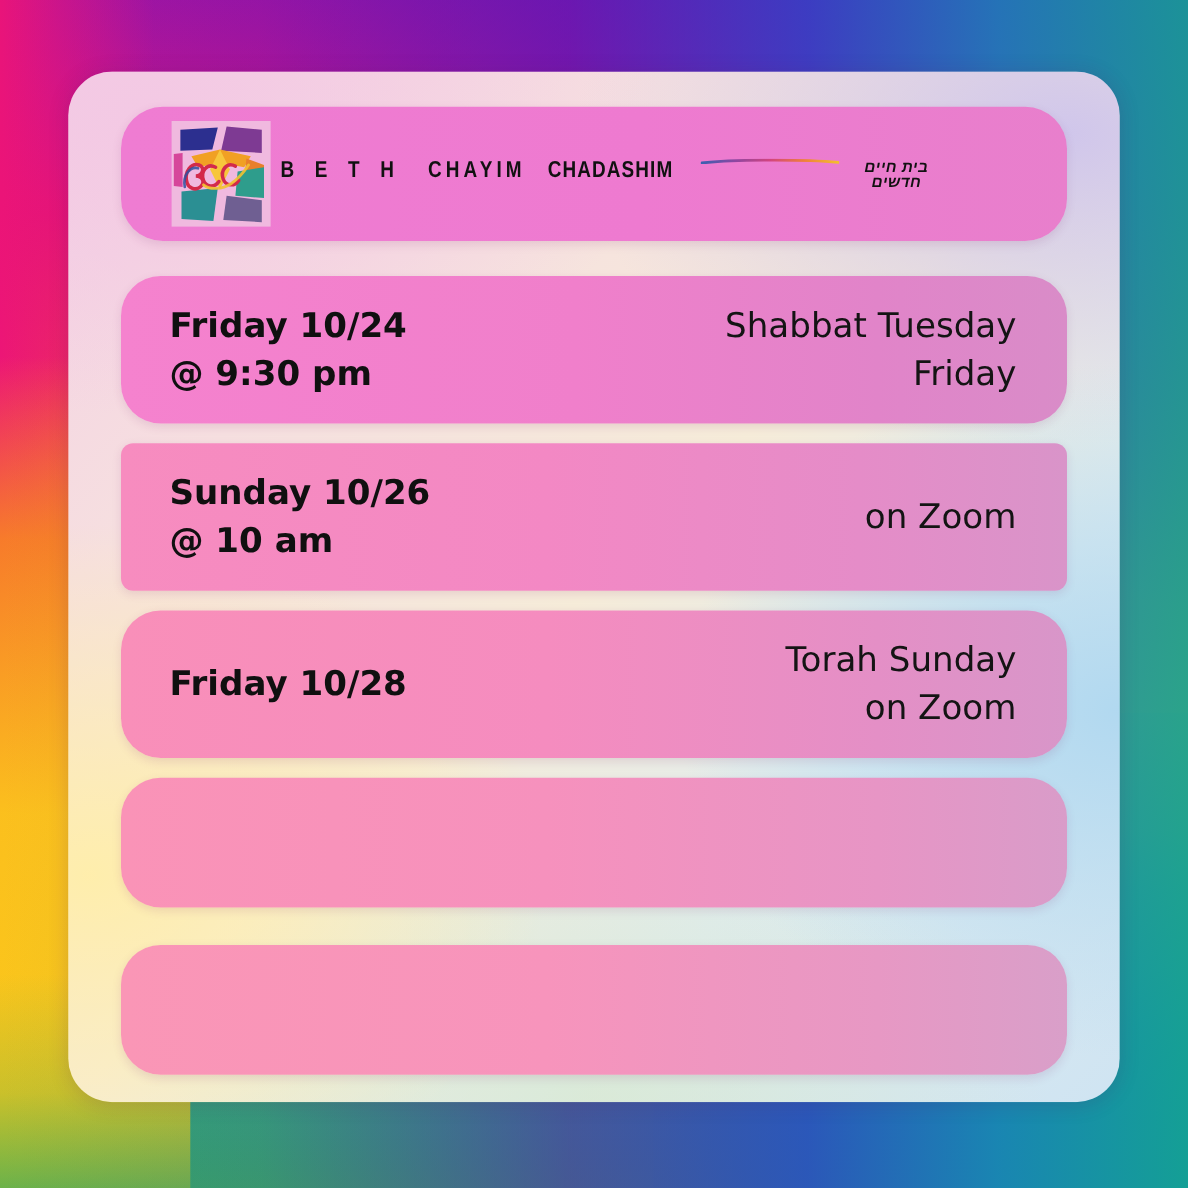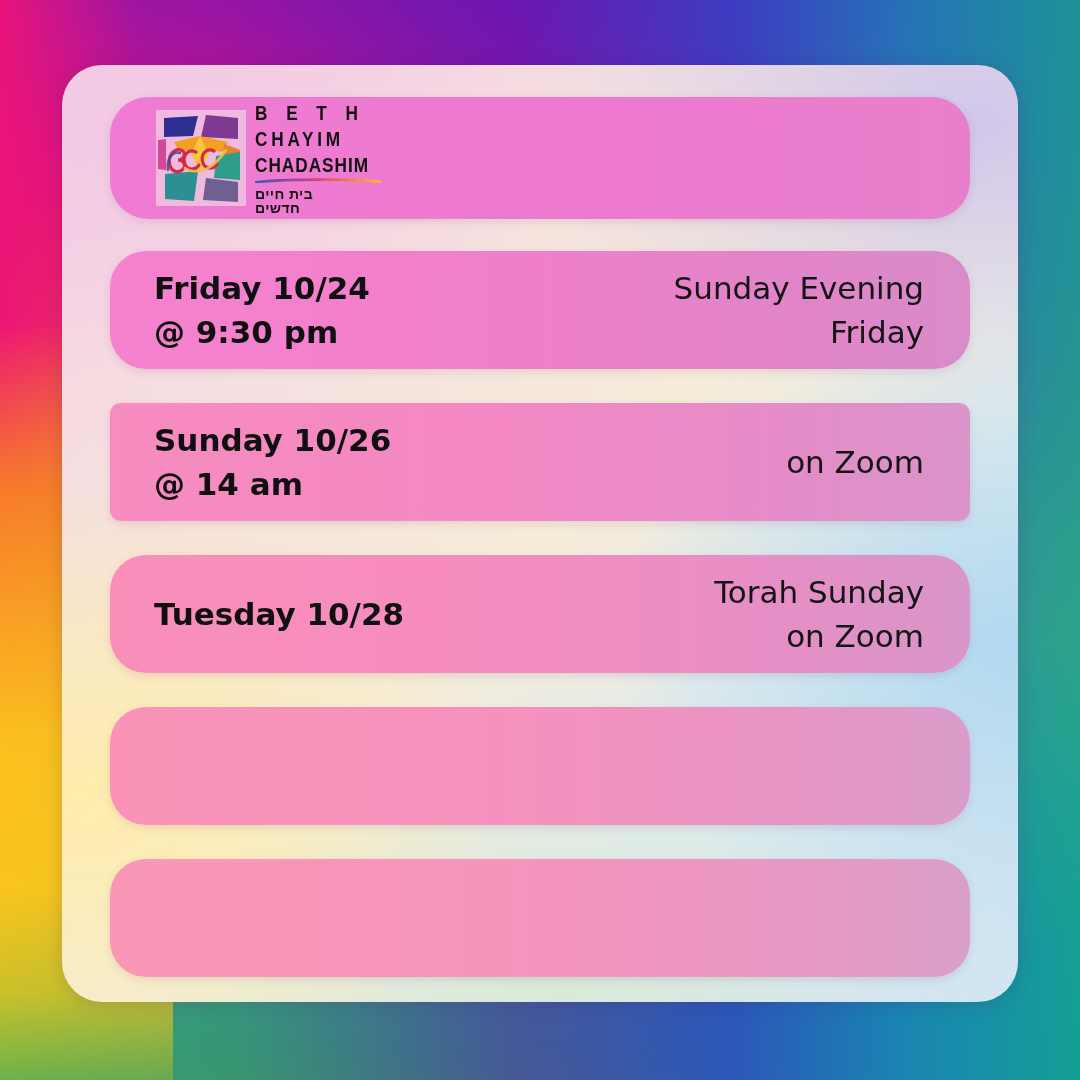--- a/index.html
+++ b/index.html
@@ -150,49 +150,49 @@
     height: 104px;
   }
   #logo-mark {
     position: relative;
     width: 94px;
     height: 104px;
     flex: 0 0 auto;
   }
   #logo-wordmark {
     display: flex;
-    flex-direction: column;
     justify-content: center;
     line-height: 1;
   }
   .wm-line {
     font-family: "Liberation Sans Narrow", "Liberation Sans", sans-serif;
     font-weight: 700;
     color: #111;
     white-space: nowrap;
     transform: scaleX(0.82);
     transform-origin: left center;
   }
   .wm-1 { font-size: 21px; letter-spacing: 8.5px; margin-bottom: 5px; }
   .wm-2 { font-size: 21px; letter-spacing: 4.6px; margin-bottom: 5px; }
   .wm-3 { font-size: 21px; letter-spacing: 1.2px; margin-bottom: 3px; }
   #wm-swoosh { width: 126px; height: 5px; margin-bottom: 4px; }
   .wm-heb {
     font-size: 14px;
     font-weight: 700;
     color: #111;
-    text-align: left;
+    text-align: center;
     width: 104px;
     letter-spacing: 0.4px;
     direction: rtl;
+    font-style: italic;
   }
 
   
   .event-row {
-    height: 118px;
+    height: 134px;
     display: flex;
     align-items: center;
     justify-content: space-between;
     padding: 0 46px 0 44px;
     box-sizing: border-box;
   }
   #row-1 { top: 186px; background: linear-gradient(to right, #f582ce 0%, #f07fcb 48%, #e184c9 80%, #d98cc8 100%); }
   #row-2 { top: 338px; background: linear-gradient(to right, #f78cbf 0%, #f388c4 45%, #e58cc8 78%, #d994c9 100%); border-radius: 11px; }
   #row-3 { top: 490px; background: linear-gradient(to right, #f98fb9 0%, #f58cbf 45%, #e48fc6 80%, #d896c9 100%); }
   #row-4 { top: 642px; height: 118px; background: linear-gradient(to right, #fa93b7 0%, #f691bd 45%, #e795c5 80%, #d99cc9 100%); }
@@ -292,38 +292,38 @@
 
       </div>
     </div>
 
     <div class="row event-row" id="row-1">
       <div class="when">
         <div>Friday 10/24</div>
         <div>@ 9:30 pm</div>
       </div>
       <div class="what">
-        <div>Sunday Evening</div>
+        <div>Shabbat Tuesday</div>
         <div>Friday</div>
       </div>
     </div>
 
     <div class="row event-row" id="row-2">
       <div class="when">
         <div>Sunday 10/26</div>
-        <div>@ 14 am</div>
+        <div>@ 10 am</div>
       </div>
       <div class="what">
         <div>on Zoom</div>
       </div>
     </div>
 
     <div class="row event-row" id="row-3">
       <div class="when">
-        <div>Tuesday 10/28</div>
+        <div>Friday 10/28</div>
       </div>
       <div class="what">
         <div>Torah Sunday</div>
         <div>on Zoom</div>
       </div>
     </div>
 
     <div class="row event-row" id="row-4">
       <div class="when">
         <div></div>

